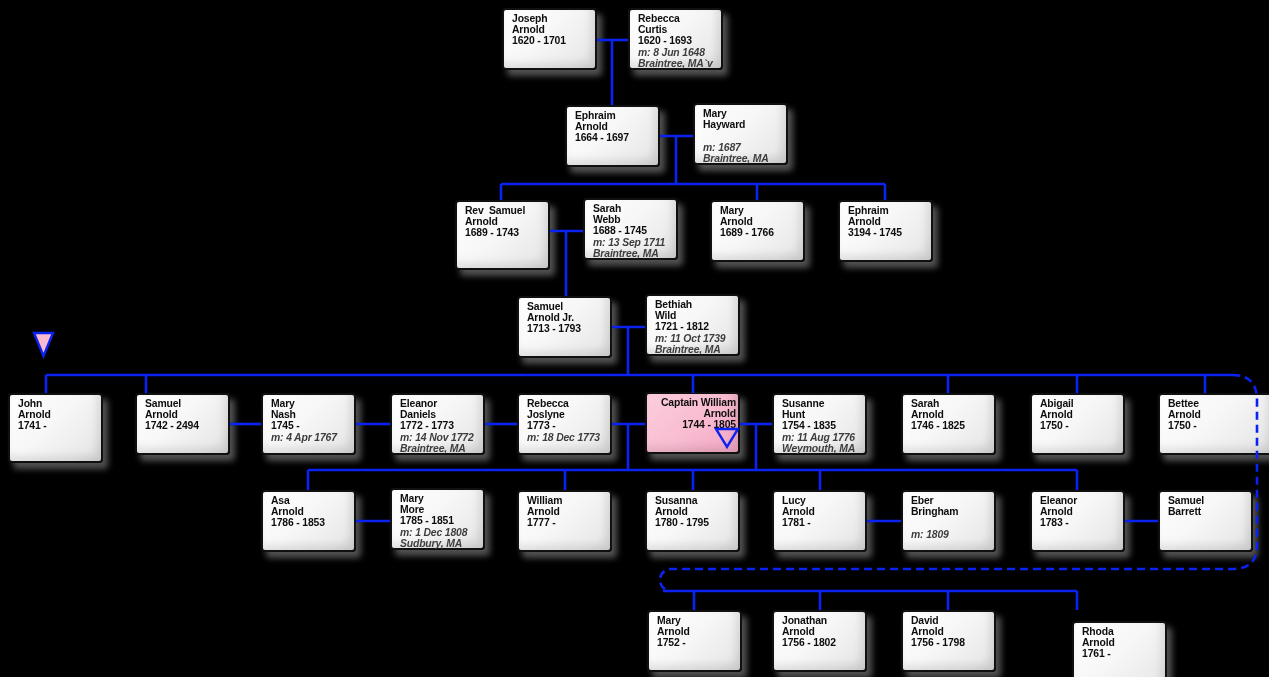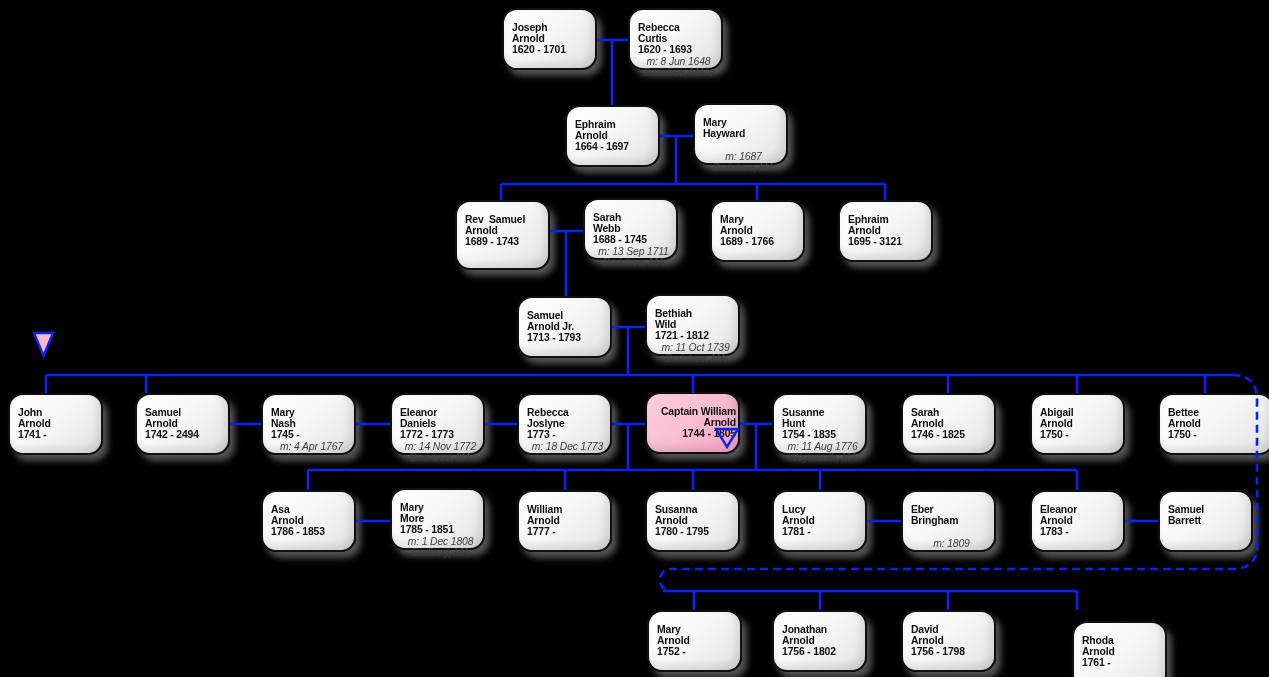--- a/index.html
+++ b/index.html
@@ -1,26 +1,26 @@
 <!DOCTYPE html>
 <html><head>
 <meta charset="utf-8">
 <style>
   html,body{margin:0;padding:0;background:#000;}
   #tree{position:relative;overflow:hidden;background:#000;
         font-family:"Liberation Sans",sans-serif;}
   .person{position:absolute;box-sizing:border-box;width:95px;height:62px;
-          border:2px solid #101010;border-radius:15px;
+          border:2px solid #101010;border-radius:4px;
           background:linear-gradient(135deg,#ffffff 0%,#f7f7f7 45%,#eaeaea 82%,#dcdcdc 100%);
           box-shadow:5px 6px 6px rgba(150,150,150,.55), inset -4px -5px 8px rgba(0,0,0,.10);
-          padding:12px 2px 0 8px;color:#0d0d0d;
+          padding:3px 2px 0 8px;color:#0d0d0d;
           font-size:10.4px;line-height:11.2px;font-weight:bold;letter-spacing:-.15px;}
   .person.highlight{background:linear-gradient(135deg,#fccddd 0%,#f9bdd2 50%,#f3a6c3 100%);text-align:right;}
   .p-line{white-space:pre;overflow:visible;}
-  .p-line.i{font-style:italic;font-weight:400;color:#3d3d3d;text-align:center;}
+  .p-line.i{font-style:italic;font-weight:700;color:#3d3d3d;}
   svg.overlay{position:absolute;left:0;top:0;pointer-events:none;}
 </style>
 </head>
 <body>
 
 <div id="tree" style="width: 1269px; height: 677px; background: rgb(0, 0, 0);">
     <div class="person" style="left: 502px; top: 8px; width: 95px; height: 62px;">
       <div class="p-line b">Joseph</div>
       <div class="p-line b">Arnold</div>
       <div class="p-line b">1620 - 1701</div>
@@ -57,35 +57,35 @@
       <div class="p-line i">Braintree, MA</div>
     </div>
     <div class="person" style="left: 710px; top: 200px; width: 95px; height: 62px;">
       <div class="p-line b">Mary</div>
       <div class="p-line b">Arnold</div>
       <div class="p-line b">1689 - 1766</div>
     </div>
     <div class="person" style="left: 838px; top: 200px; width: 95px; height: 62px;">
       <div class="p-line b">Ephraim</div>
       <div class="p-line b">Arnold</div>
-      <div class="p-line b">1695 - 3121</div>
+      <div class="p-line b">3194 - 1745</div>
     </div>
     <div class="person" style="left: 517px; top: 296px; width: 95px; height: 62px;">
       <div class="p-line b">Samuel</div>
       <div class="p-line b">Arnold Jr.</div>
       <div class="p-line b">1713 - 1793</div>
     </div>
     <div class="person" style="left: 645px; top: 294px; width: 95px; height: 62px;">
       <div class="p-line b">Bethiah</div>
       <div class="p-line b">Wild</div>
       <div class="p-line b">1721 - 1812</div>
       <div class="p-line i">m: 11 Oct 1739</div>
       <div class="p-line i">Braintree, MA</div>
     </div>
-    <div class="person" style="left: 8px; top: 393px; width: 95px; height: 62px;">
+    <div class="person" style="left: 8px; top: 393px; width: 95px; height: 70px;">
       <div class="p-line b">John</div>
       <div class="p-line b">Arnold</div>
       <div class="p-line b">1741 -</div>
     </div>
     <div class="person" style="left: 135px; top: 393px; width: 95px; height: 62px;">
       <div class="p-line b">Samuel</div>
       <div class="p-line b">Arnold</div>
       <div class="p-line b">1742 - 2494</div>
     </div>
     <div class="person" style="left: 261px; top: 393px; width: 95px; height: 62px;">

